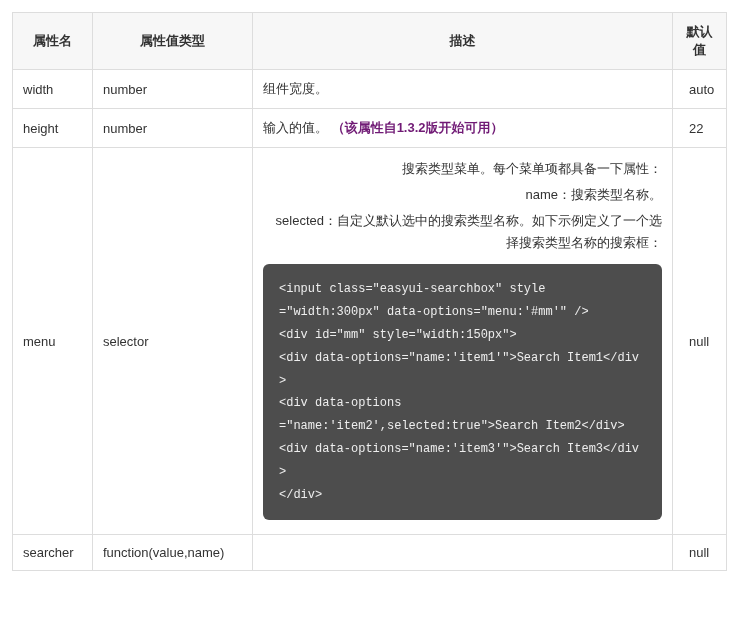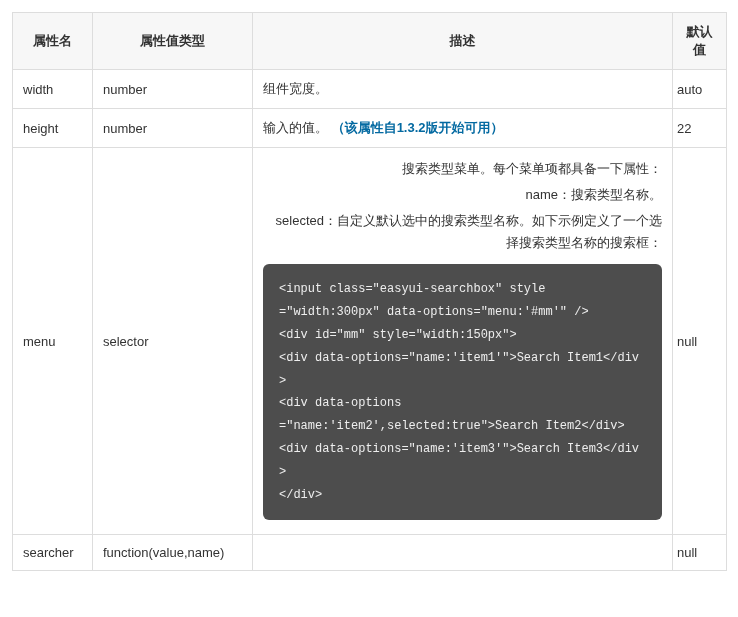--- a/index.html
+++ b/index.html
@@ -26,23 +26,23 @@
   th {
     background: #f7f7f7;
     text-align: center;
     font-weight: bold;
     color: #333;
   }
   .col-name { width: 80px; }
   .col-type { width: 160px; }
   .col-desc { width: 420px; }
   .col-def  { width: 54px; }
-  td.col-def { text-align: left; padding-left: 4px; }
+  td.col-def { text-align: left; padding-left: 16px; }
   .note-red {
-    color: #0369a1;
+    color: #701a75;
     font-weight: bold;
   }
   .desc-block p {
     margin: 0 0 4px 0;
     line-height: 1.7;
     text-align: right;
   }
   pre.code {
     background: #4d4d4d;
     color: #eee;

